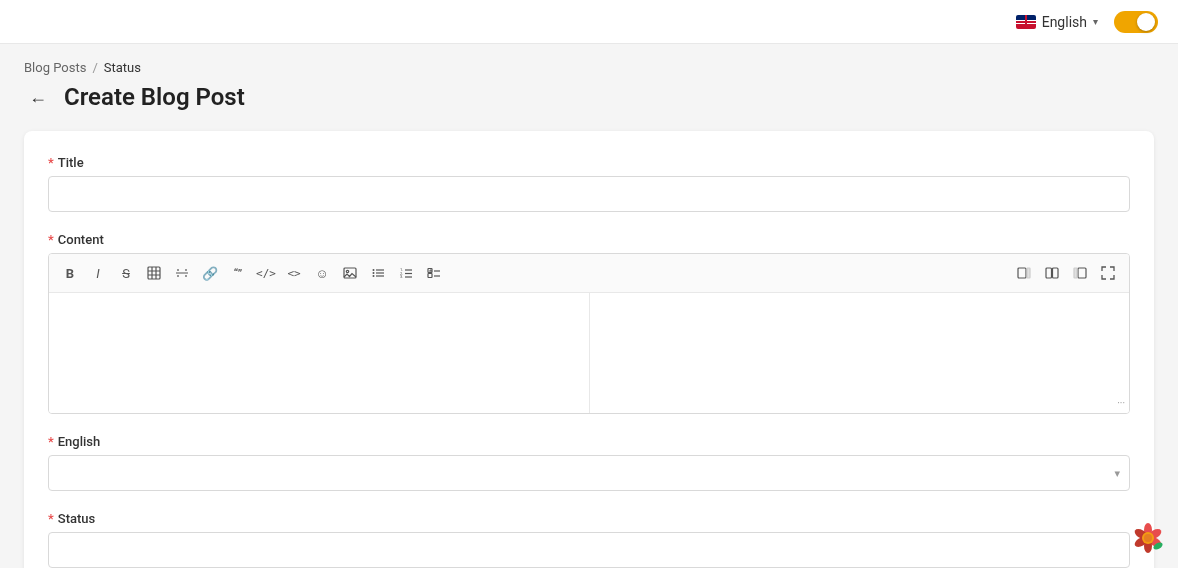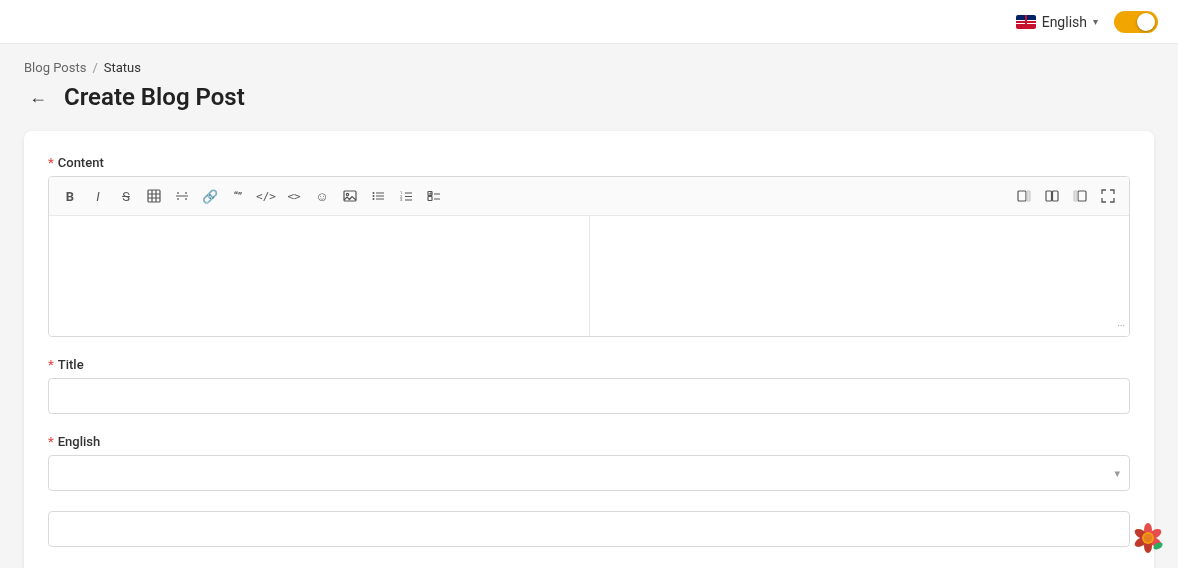--- a/index.html
+++ b/index.html
@@ -302,20 +302,27 @@
   </div>
 
   <div class="page-header">
     <div class="back-button">
       <span>←</span>
     </div>
     <h1 class="page-title">Create Blog Post</h1>
   </div>
 
   <div class="form-card">
+
+    <div class="form-group">
+      <label class="form-label">
+        <span class="required-star">*</span><span>Title</span>
+      </label>
+      <input type="text" class="form-input" style="">
+    </div>
 
     <div class="form-group">
       <label class="form-label">
         <span class="required-star">*</span><span>Content</span>
       </label>
       <div class="editor-container">
 
         <div class="editor-toolbar">
           <button class="toolbar-btn bold">B</button>
           <button class="toolbar-btn italic">I</button>
@@ -415,38 +422,34 @@
           <textarea class="editor-pane" style=""></textarea>
           <div class="editor-pane-right">
             <span class="editor-resize-handle">···</span>
           </div>
         </div>
       </div>
     </div>
 
     <div class="form-group">
       <label class="form-label">
-        <span class="required-star">*</span><span>Title</span>
-      </label>
-      <input type="text" class="form-input" style="">
-    </div>
-
-    <div class="form-group">
-      <label class="form-label">
         <span class="required-star">*</span><span>English</span>
       </label>
       <div class="select-wrapper">
         <select class="form-select">
           <option value=""></option>
         </select>
         <span class="select-arrow">▾</span>
       </div>
     </div>
 
     <div class="form-group">
+      <label class="form-label">
+        <span class="required-star">*</span><span>Status</span>
+      </label>
       <div class="status-input-wrapper">
         <input type="text" class="form-input" style="">
       </div>
     </div>
 
   </div>
 </div>
 
 <div class="flower-icon">
   <svg viewBox="0 0 36 36" width="36" height="36">

